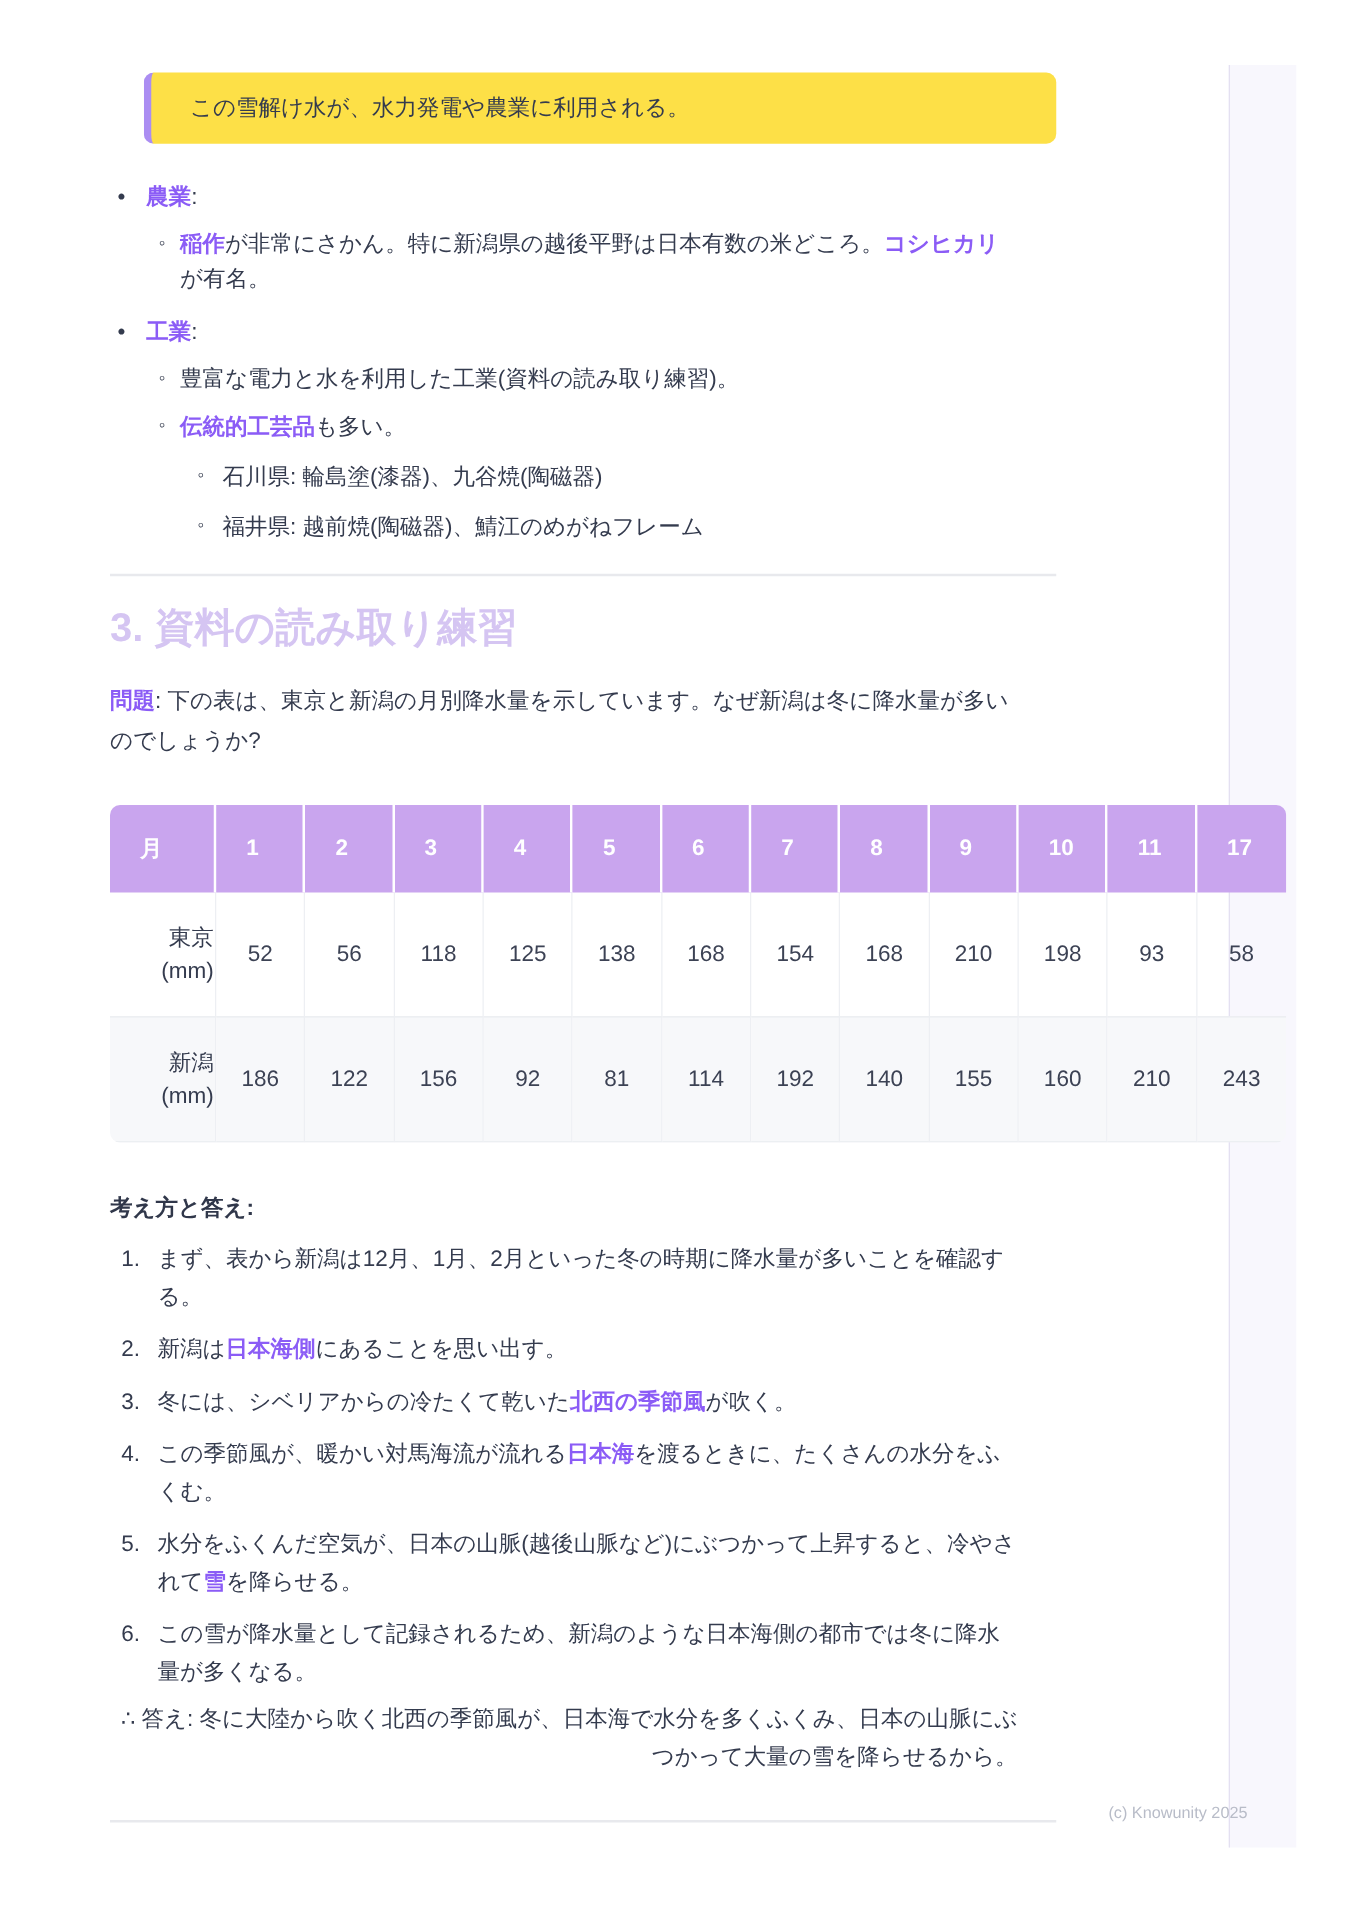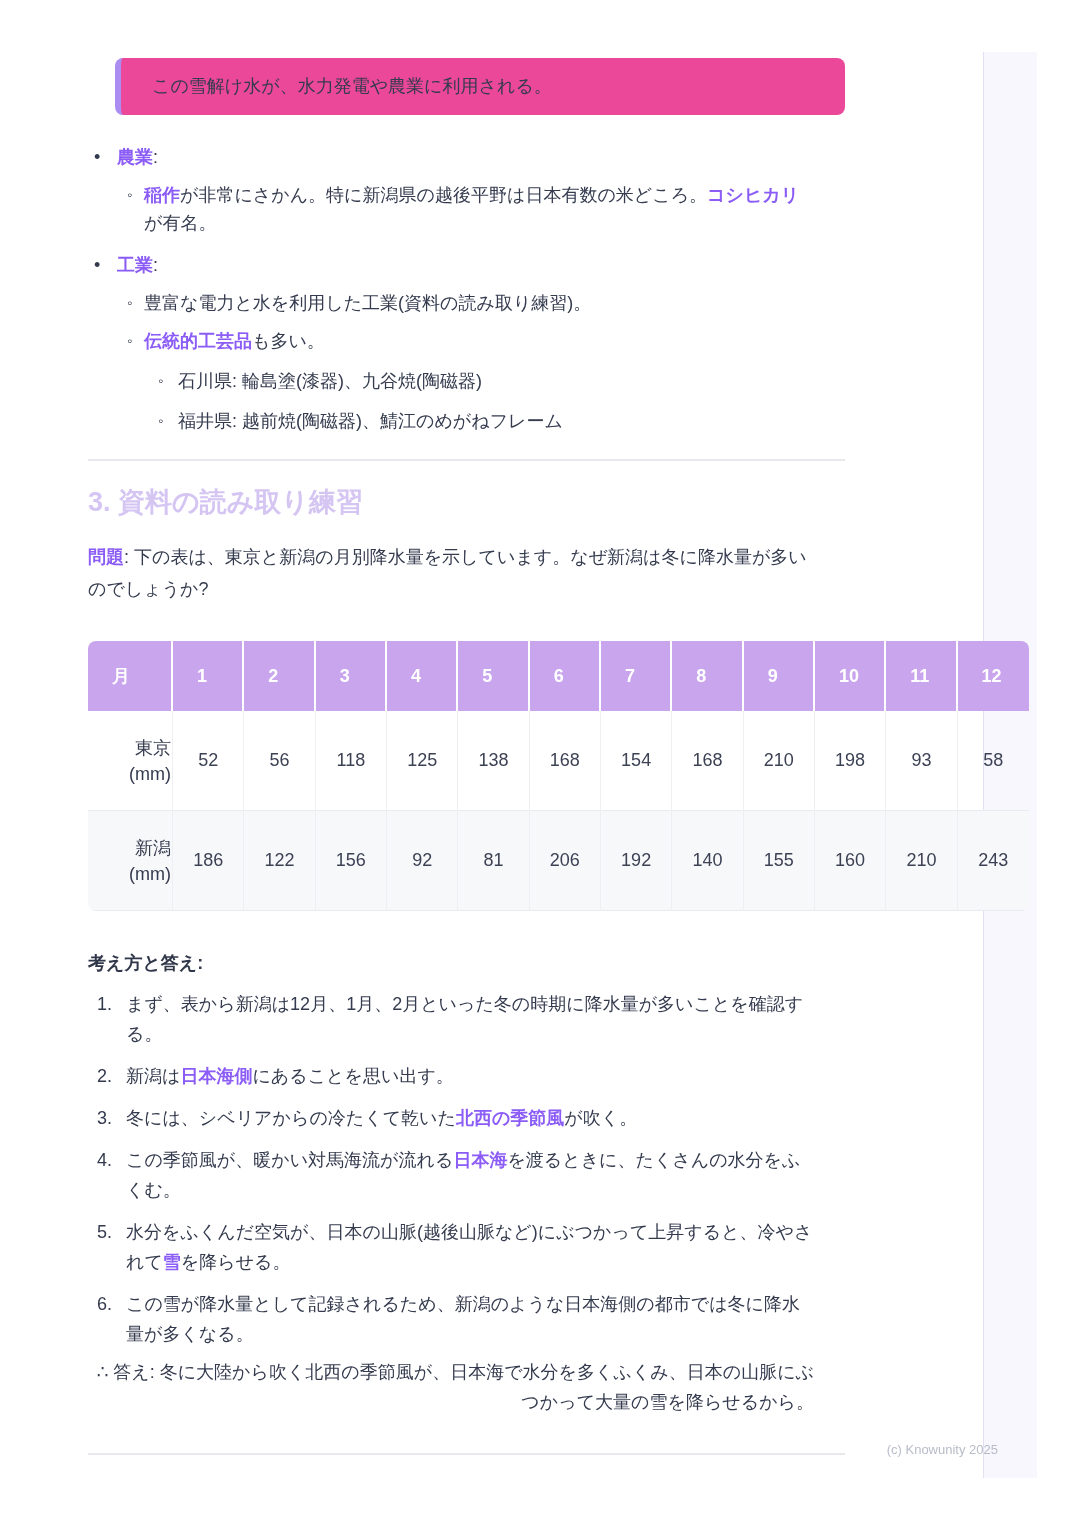--- a/index.html
+++ b/index.html
@@ -12,41 +12,41 @@
   
   .edge-band{
     position:absolute;left:983px;top:52px;width:53px;height:1426px;
     background:#f8f7fd;border-left:1px solid #e4e0f1;z-index:0;
   }
   .main{position:absolute;left:88px;top:0;width:757px;z-index:1;}
 
   
   .callout{
     margin:58px 0 0 27px;width:730px;box-sizing:border-box;
-    background:#ec4899;border-left:6px solid #ab8df2;border-radius:8px;
+    background:#fde047;border-left:6px solid #ab8df2;border-radius:8px;
     padding:16px 24px 16px 31px;line-height:25px;
   }
 
   
   .outline{margin-top:28px;width:726px;}
   .li{display:flex;line-height:28px;}
   .mk{flex:0 0 auto;box-sizing:border-box;color:#343b4e;}
   .l1{margin-top:14px;}
   .l1 > .mk{width:29px;padding-left:6px;}
   .l2{margin-left:27px;margin-top:10px;}
   .l2 > .mk{width:29px;padding-left:12px;font-size:15px;}
   .l3{margin-left:56px;margin-top:12px;}
   .l3 > .mk{width:34px;padding-left:14px;font-size:15px;}
   .li-body{flex:1 1 auto;}
   b,strong{font-weight:700;color:#8b5cf6;}
 
   .divider{height:2px;background:#e8e9ed;border:none;margin:24px 0 0 0;width:757px;}
 
   .sec-heading{
-    margin-top:26px;font-size:27px;font-weight:700;color:#d5c5f2;line-height:30px;
+    margin-top:26px;font-size:32px;font-weight:700;color:#d5c5f2;line-height:30px;
   }
   .question{margin-top:24px;width:726px;line-height:32px;}
 
   
   .table-wrap{margin-top:36px;width:941px;border-radius:8px;overflow:hidden;}
   table{border-collapse:separate;border-spacing:0;width:941px;table-layout:fixed;}
   col.c-label{width:85px;}
   col.c-m{width:71.33px;}
   th{
     background:#c9a5ee;color:#ffffff;font-weight:600;font-size:18px;
@@ -150,21 +150,21 @@
         <th>2</th>
         <th>3</th>
         <th>4</th>
         <th>5</th>
         <th>6</th>
         <th>7</th>
         <th>8</th>
         <th>9</th>
         <th>10</th>
         <th>11</th>
-        <th>12</th>
+        <th>17</th>
       </tr>
       <tr class="r1">
         <td class="lbl">
               <div>東京</div>
               <div>(mm)</div>
             </td>
         <td>52</td>
         <td>56</td>
         <td>118</td>
         <td>125</td>
@@ -180,21 +180,21 @@
       <tr class="r2">
         <td class="lbl">
               <div>新潟</div>
               <div>(mm)</div>
             </td>
         <td>186</td>
         <td>122</td>
         <td>156</td>
         <td>92</td>
         <td>81</td>
-        <td>206</td>
+        <td>114</td>
         <td>192</td>
         <td>140</td>
         <td>155</td>
         <td>160</td>
         <td>210</td>
         <td>243</td>
       </tr>
     </tbody>
       </table>
   </div>

